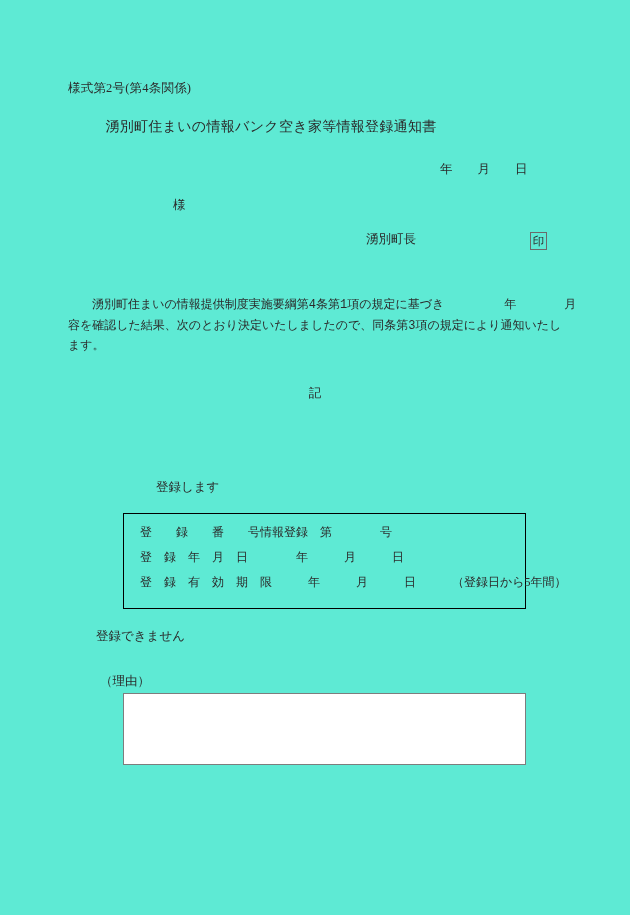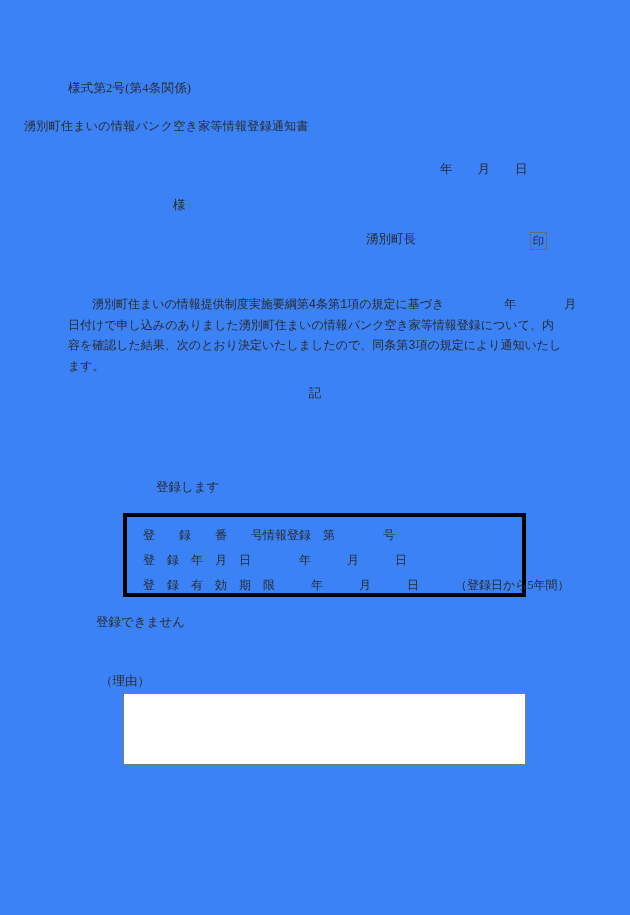--- a/index.html
+++ b/index.html
@@ -11,40 +11,40 @@
     width: 630px;
     height: 915px;
     position: relative;
     font-family: "Liberation Serif", "DejaVu Serif", serif;
     color: #2b2b2b;
     overflow: hidden;
   }
   .page {
     position: absolute;
     inset: 0;
-    background: #3b82f6;
+    background: #5eead4;
   }
   .t {
     position: absolute;
     white-space: pre;
     line-height: 1.0;
   }
   
   #form-number {
     left: 68px;
     top: 82px;
     font-size: 12.5px;
     letter-spacing: 0.2px;
   }
   #doc-title {
     left: 0;
     top: 120px;
     width: 518px;
-    text-align: left;
-    font-size: 12px;
+    text-align: center;
+    font-size: 14px;
     letter-spacing: 0.3px;
     text-indent: 24px;
   }
   #issue-date {
     left: 440px;
     top: 163px;
     font-size: 12.5px;
   }
   #recipient-honorific {
     left: 173px;
@@ -99,37 +99,37 @@
     top: 481px;
     font-size: 12.5px;
     margin-left: 44px;
   }
   
   #detail-table {
     position: absolute;
     left: 123px;
     top: 513px;
     width: 403px;
-    height: 84px;
-    border: 4px solid #000000;
+    height: 96px;
+    border: 1px solid #000000;
     box-sizing: border-box;
   }
   #detail-table .row {
     position: absolute;
     left: 16px;
     white-space: pre;
     font-size: 12px;
   }
   #detail-table .row.r0 { top: 10px; }
   #detail-table .row.r1 { top: 35px; }
   #detail-table .row.r2 { top: 60px; }
   
   #option-reject {
     left: 96px;
-    top: 616px;
+    top: 630px;
     font-size: 12.5px;
   }
   #reason-label {
     left: 100px;
     top: 675px;
     font-size: 12.5px;
   }
   #reason-box {
     position: absolute;
     left: 123px;
@@ -153,21 +153,20 @@
   <div class="t" id="issue-date">年        月        日</div>
 
   <div class="t" id="recipient-honorific">様</div>
 
   <div class="t" id="issuer-name">湧別町長</div>
 
   <div id="seal-box">印</div>
 
   <div id="body-paragraph">
     <span class="ln">　　湧別町住まいの情報提供制度実施要綱第4条第1項の規定に基づき　　　　　年　　　　月</span>
-    <span class="ln">日付けで申し込みのありました湧別町住まいの情報バンク空き家等情報登録について、内</span>
     <span class="ln">容を確認した結果、次のとおり決定いたしましたので、同条第3項の規定により通知いたし</span>
     <span class="ln">ます。</span>
   </div>
 
   <div class="t" id="ki-mark">記</div>
 
 
   <div class="t" id="option-register">登録します</div>
 
   <div id="detail-table">

